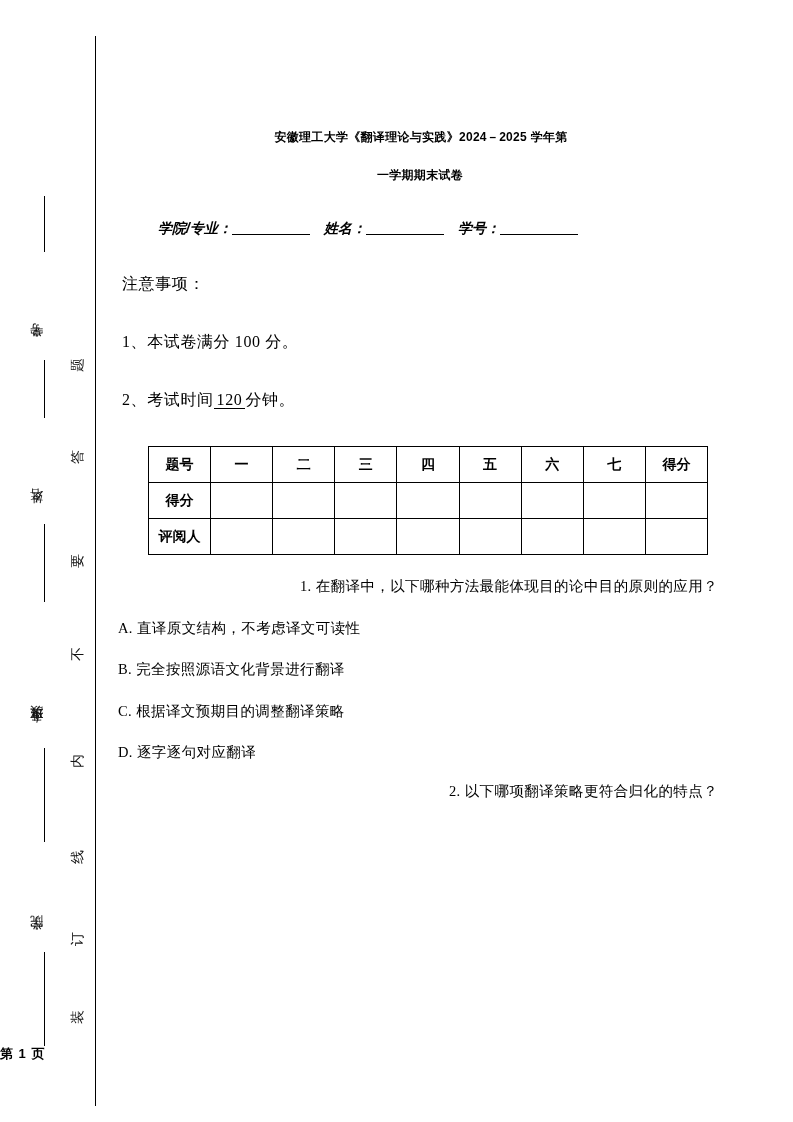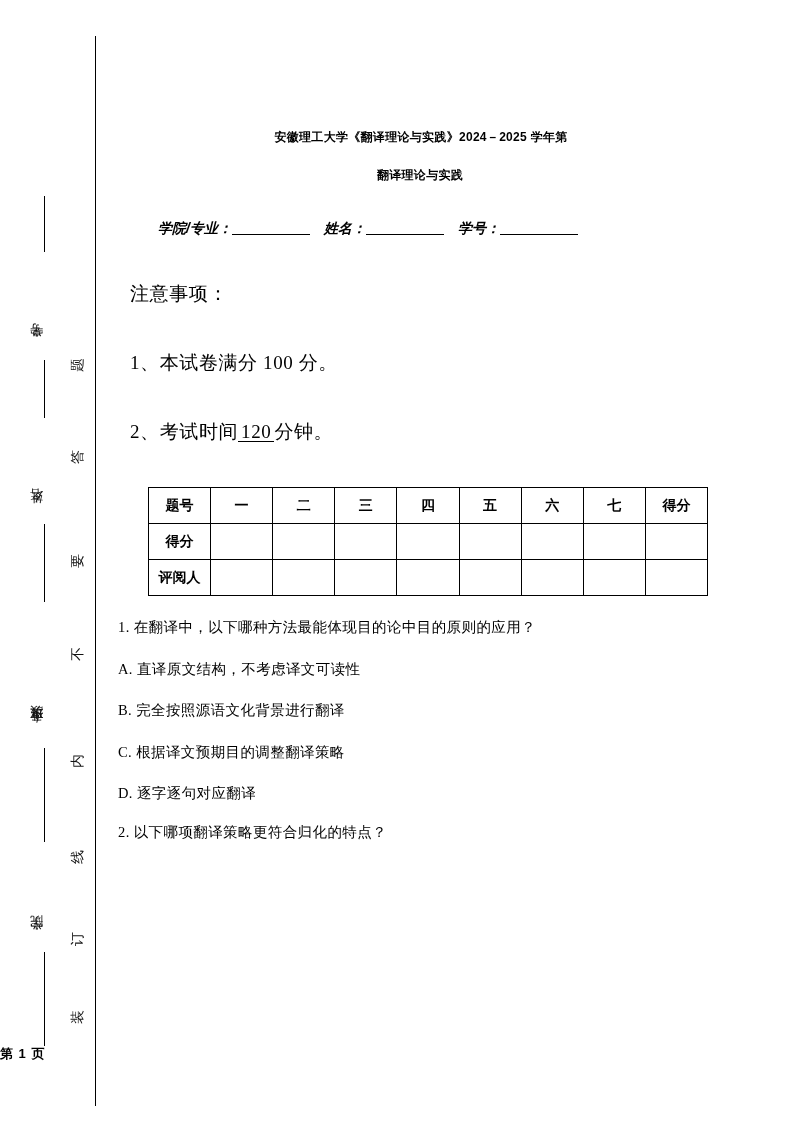--- a/index.html
+++ b/index.html
@@ -94,22 +94,22 @@
   }
   .blank-line {
     display: inline-block;
     border-bottom: 1.6px solid #000;
     width: 78px;
     vertical-align: -2px;
   }
   .gap { display: inline-block; width: 14px; }
 
   .note-line {
-    margin: 12px;
-    font-size: 19px;
+    margin: 4px;
+    font-size: 16px;
     line-height: 1;
     letter-spacing: 0.6px;
   }
   #notes-head { padding-top: 34px; }
   #note-1 { padding-top: 38px; }
   #note-2 { padding-top: 38px; }
   .ul-val {
     display: inline-block;
     border-bottom: 1.2px solid #000;
     padding: 0 3px;
@@ -150,20 +150,21 @@
     letter-spacing: 0.2px;
     text-align: justify;
     padding-right: 2px;
   }
   .q-text {
     margin: 0;
     padding-top: 24px;
     font-size: 14.5px;
     line-height: 1;
     letter-spacing: 0.4px;
+    text-align: right;
   }
   .opt {
     margin: 0;
     padding-top: 27px;
     font-size: 14.5px;
     line-height: 1;
     letter-spacing: 0.4px;
   }
   .opt .lbl { font-family: "Liberation Serif","DejaVu Serif",serif; }
 
@@ -206,21 +207,21 @@
   <div class="seal-char" style="top:645px;">不</div>
   <div class="seal-char" style="top:752px;">内</div>
   <div class="seal-char" style="top:848px;">线</div>
   <div class="seal-char" style="top:930px;">订</div>
   <div class="seal-char" style="top:1008px;">装</div>
 
   <div id="content">
 
     <h1 id="exam-title">
       <span class="l1">安徽理工大学《翻译理论与实践》2024－2025 学年第</span>
-      <span class="l2">翻译理论与实践</span>
+      <span class="l2">一学期期末试卷</span>
     </h1>
 
     <div id="student-info">
       <span>学院/专业：</span><span class="blank-line"></span><span class="gap"></span><span>姓名：</span><span class="blank-line"></span><span class="gap"></span><span>学号：</span><span class="blank-line"></span>
     </div>
 
     <p class="note-line" id="notes-head">注意事项：</p>
     <p class="note-line" id="note-1">1、本试卷满分 100 分。</p>
     <p class="note-line" id="note-2">
       <span>2、考试时间</span><span class="ul-val">120</span><span>分钟。</span>

